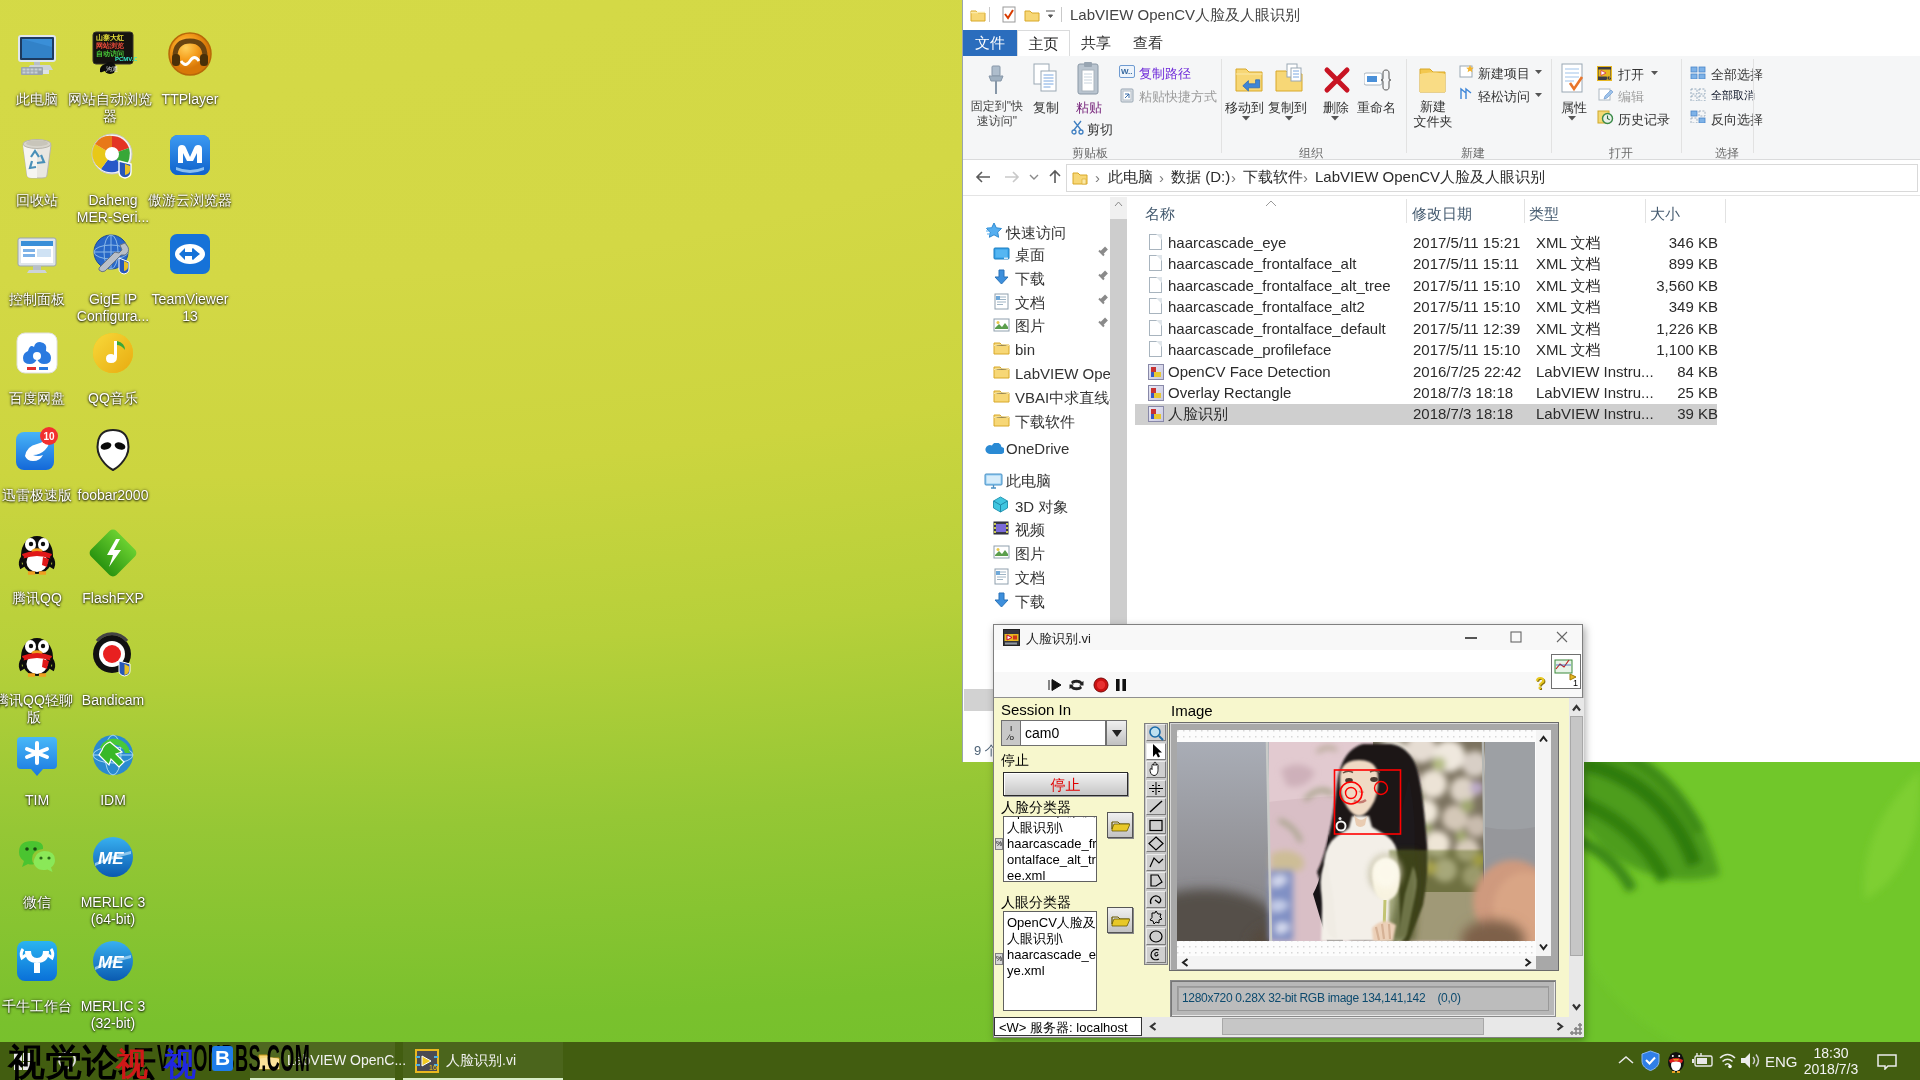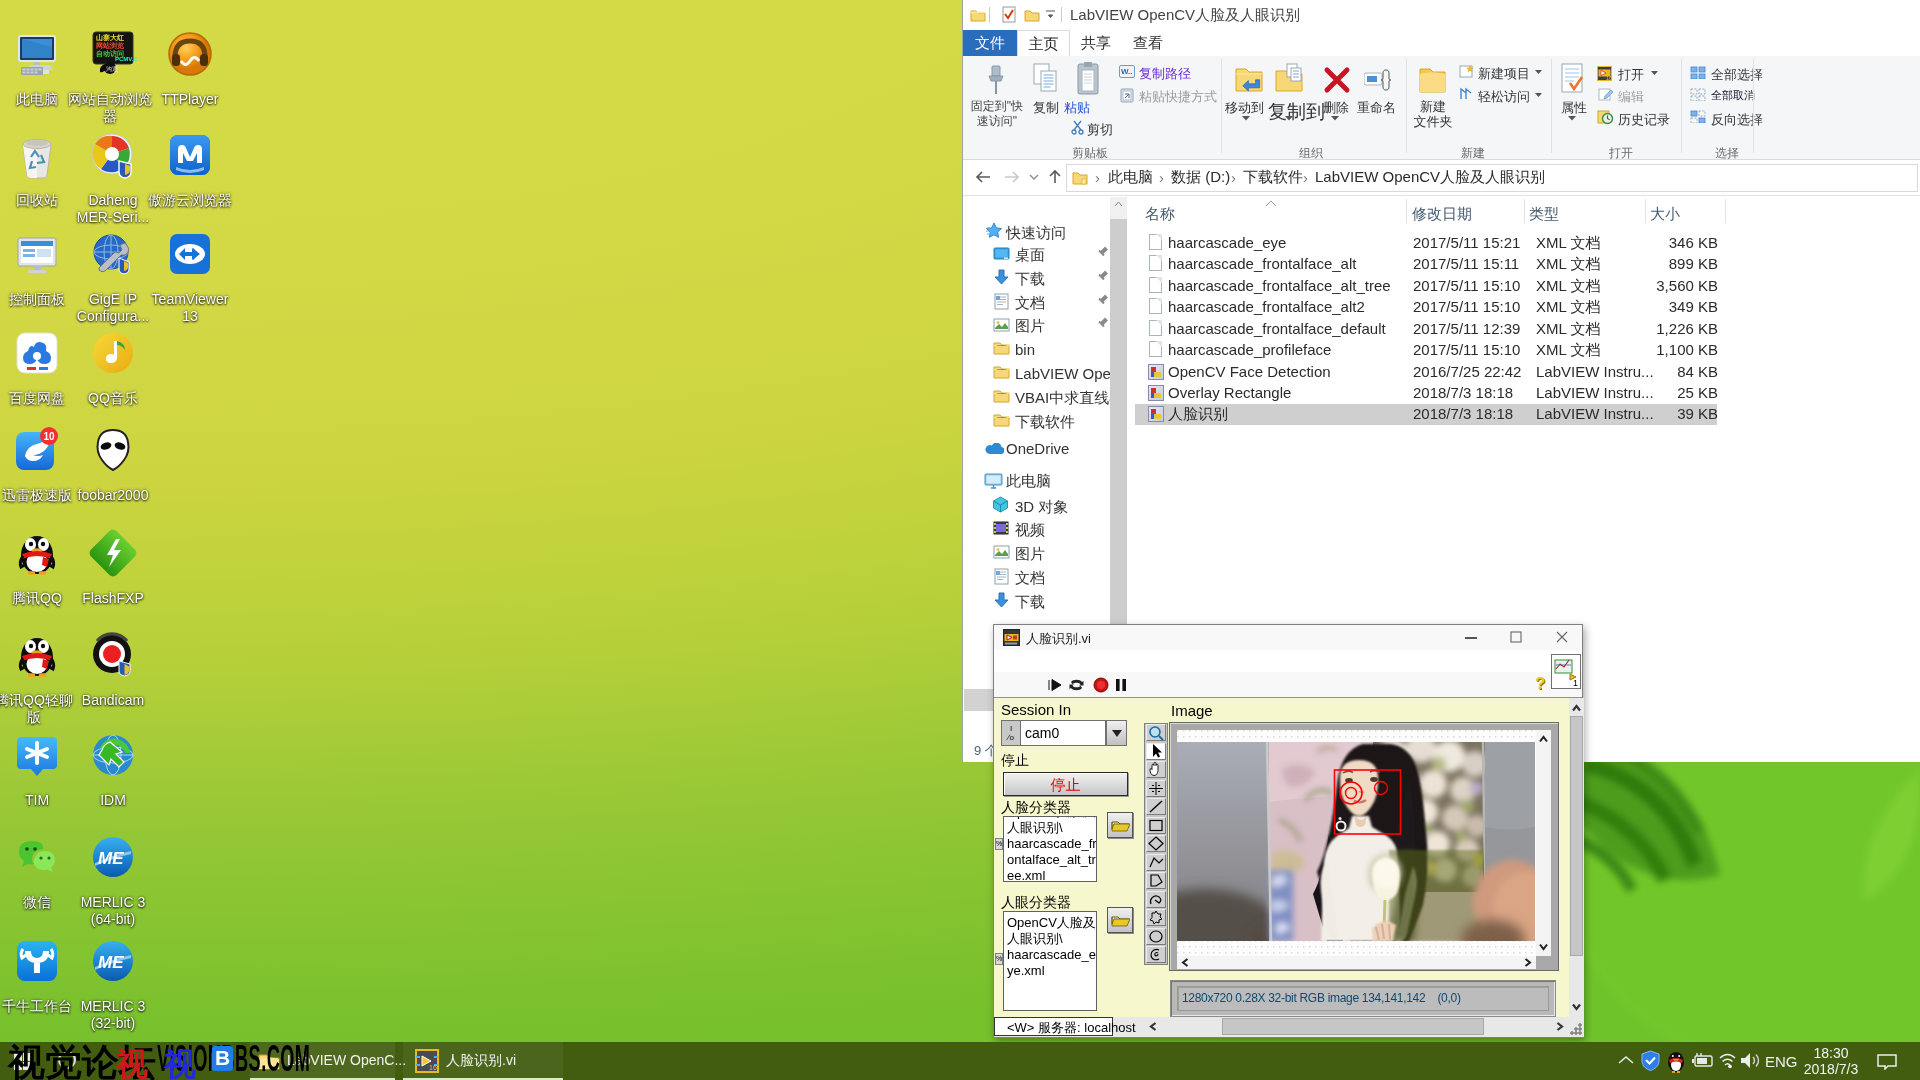--- a/index.html
+++ b/index.html
@@ -484,21 +484,21 @@
   <div class="rtext abs" style="left:58px;top:43px;width:50px;text-align:center;font-size:13px;color:#333">复制</div>
 
   <svg class="abs" style="left:113px;top:5px" width="24" height="36">
           <rect x="2" y="3" width="20" height="30" rx="2" fill="#b9c4cf" stroke="#8a98a6"></rect>
           <rect x="8" y="1" width="8" height="5" rx="1" fill="#98a5b2"></rect>
           <rect x="6" y="9" width="12" height="21" fill="#fff" stroke="#aab4be"></rect>
           <g stroke="#c9d4de">
             <path d="M8 13 h8 M8 16 h8 M8 19 h8 M8 22 h8"></path>
           </g>
         </svg>
-  <div class="rtext abs" style="left:101px;top:43px;width:50px;font-size:13px;color:#1d4ed8">粘贴</div>
+  <div class="rtext abs" style="left:101px;top:43px;width:50px;text-align:center;font-size:13px;color:#701a75">粘贴</div>
 
   <svg class="abs" style="left:108px;top:64px" width="13" height="15">
           <g stroke="#3f7fc1" fill="none" stroke-width="1.3">
             <path d="M3 1 l7 9 M10 1 l-7 9"></path>
             <circle cx="3" cy="12" r="2"></circle>
             <circle cx="10" cy="12" r="2"></circle>
           </g>
         </svg>
   <div class="rtext abs" style="left:124px;top:65px;font-size:13px;color:#333">剪切</div>
 
@@ -527,21 +527,21 @@
         </svg>
 
   <svg class="abs" style="left:311px;top:7px" width="30" height="33">
           <path d="M2 8 h10 l3 3 h13 v17 h-26 z" fill="#f7d776" stroke="#d8a828"></path>
           <rect x="13" y="1" width="10" height="13" fill="#fff" stroke="#9aa7b4"></rect>
           <rect x="17" y="5" width="10" height="13" fill="#fff" stroke="#9aa7b4"></rect>
           <g stroke="#7aa7e0">
             <path d="M19 8 h6 M19 11 h6 M19 14 h6"></path>
           </g>
         </svg>
-  <div class="rtext abs" style="left:305px;top:43px;font-size:19px;color:#333">复制到</div>
+  <div class="rtext abs" style="left:305px;top:43px;font-size:13px;color:#333">复制到</div>
   <svg class="abs" style="left:322px;top:60px" width="9" height="5">
           <path d="M0 0 h8 l-4 4.5 z" fill="#555"></path>
         </svg>
 
   <svg class="abs" style="left:360px;top:10px" width="28" height="28">
           <g stroke="#c81423" stroke-width="5" stroke-linecap="round">
             <path d="M4 4 L24 24 M24 4 L4 24"></path>
           </g>
         </svg>
   <div class="rtext abs" style="left:360px;top:43px;font-size:13px;color:#333">删除</div>
@@ -1152,21 +1152,21 @@
   <svg class="abs" style="left:3px;top:6px" width="9" height="8">
           <path d="M1 6.5 l3.5 -4.5 l3.5 4.5" stroke="#333" stroke-width="2.2" fill="none"></path>
         </svg>
   <div class="abs" style="left:1px;top:18px;width:13px;height:240px;background:#c6c6c6;border:1px solid #a8a8a8"></div>
   <svg class="abs" style="left:3px;bottom:6px" width="9" height="8">
           <path d="M1 1.5 l3.5 4.5 l3.5 -4.5" stroke="#333" stroke-width="2.2" fill="none"></path>
         </svg>
  </div>
 
  <div class="abs" style="left:0;top:392px;width:590px;height:20px;background:#e8e8e8">
-  <div class="abs" style="left:0;top:0;width:119px;height:19px;background:#fff;border:1px solid #333;font-size:13px;padding:1px 0 0 12px;white-space:nowrap">&lt;W&gt; 服务器: localhost</div>
+  <div class="abs" style="left:0;top:0;width:148px;height:19px;background:#fff;border:1px solid #333;font-size:13px;padding:1px 0 0 4px;white-space:nowrap">&lt;W&gt; 服务器: localhost</div>
   <svg class="abs" style="left:155px;top:5px" width="8" height="9">
           <path d="M6.5 1 l-4.5 3.5 l4.5 3.5" stroke="#333" stroke-width="2.2" fill="none"></path>
         </svg>
   <div class="abs" style="left:228px;top:1px;width:262px;height:17px;background:#c6c6c6;border:1px solid #a8a8a8"></div>
   <svg class="abs" style="left:562px;top:5px" width="8" height="9">
           <path d="M1.5 1 l4.5 3.5 l-4.5 3.5" stroke="#333" stroke-width="2.2" fill="none"></path>
         </svg>
   <div class="abs" style="right:2px;bottom:2px;width:12px;height:12px;background:
     radial-gradient(circle 1.5px at 2px 10px,#888 1.5px,transparent 2px),
     radial-gradient(circle 1.5px at 6px 10px,#888 1.5px,transparent 2px),

